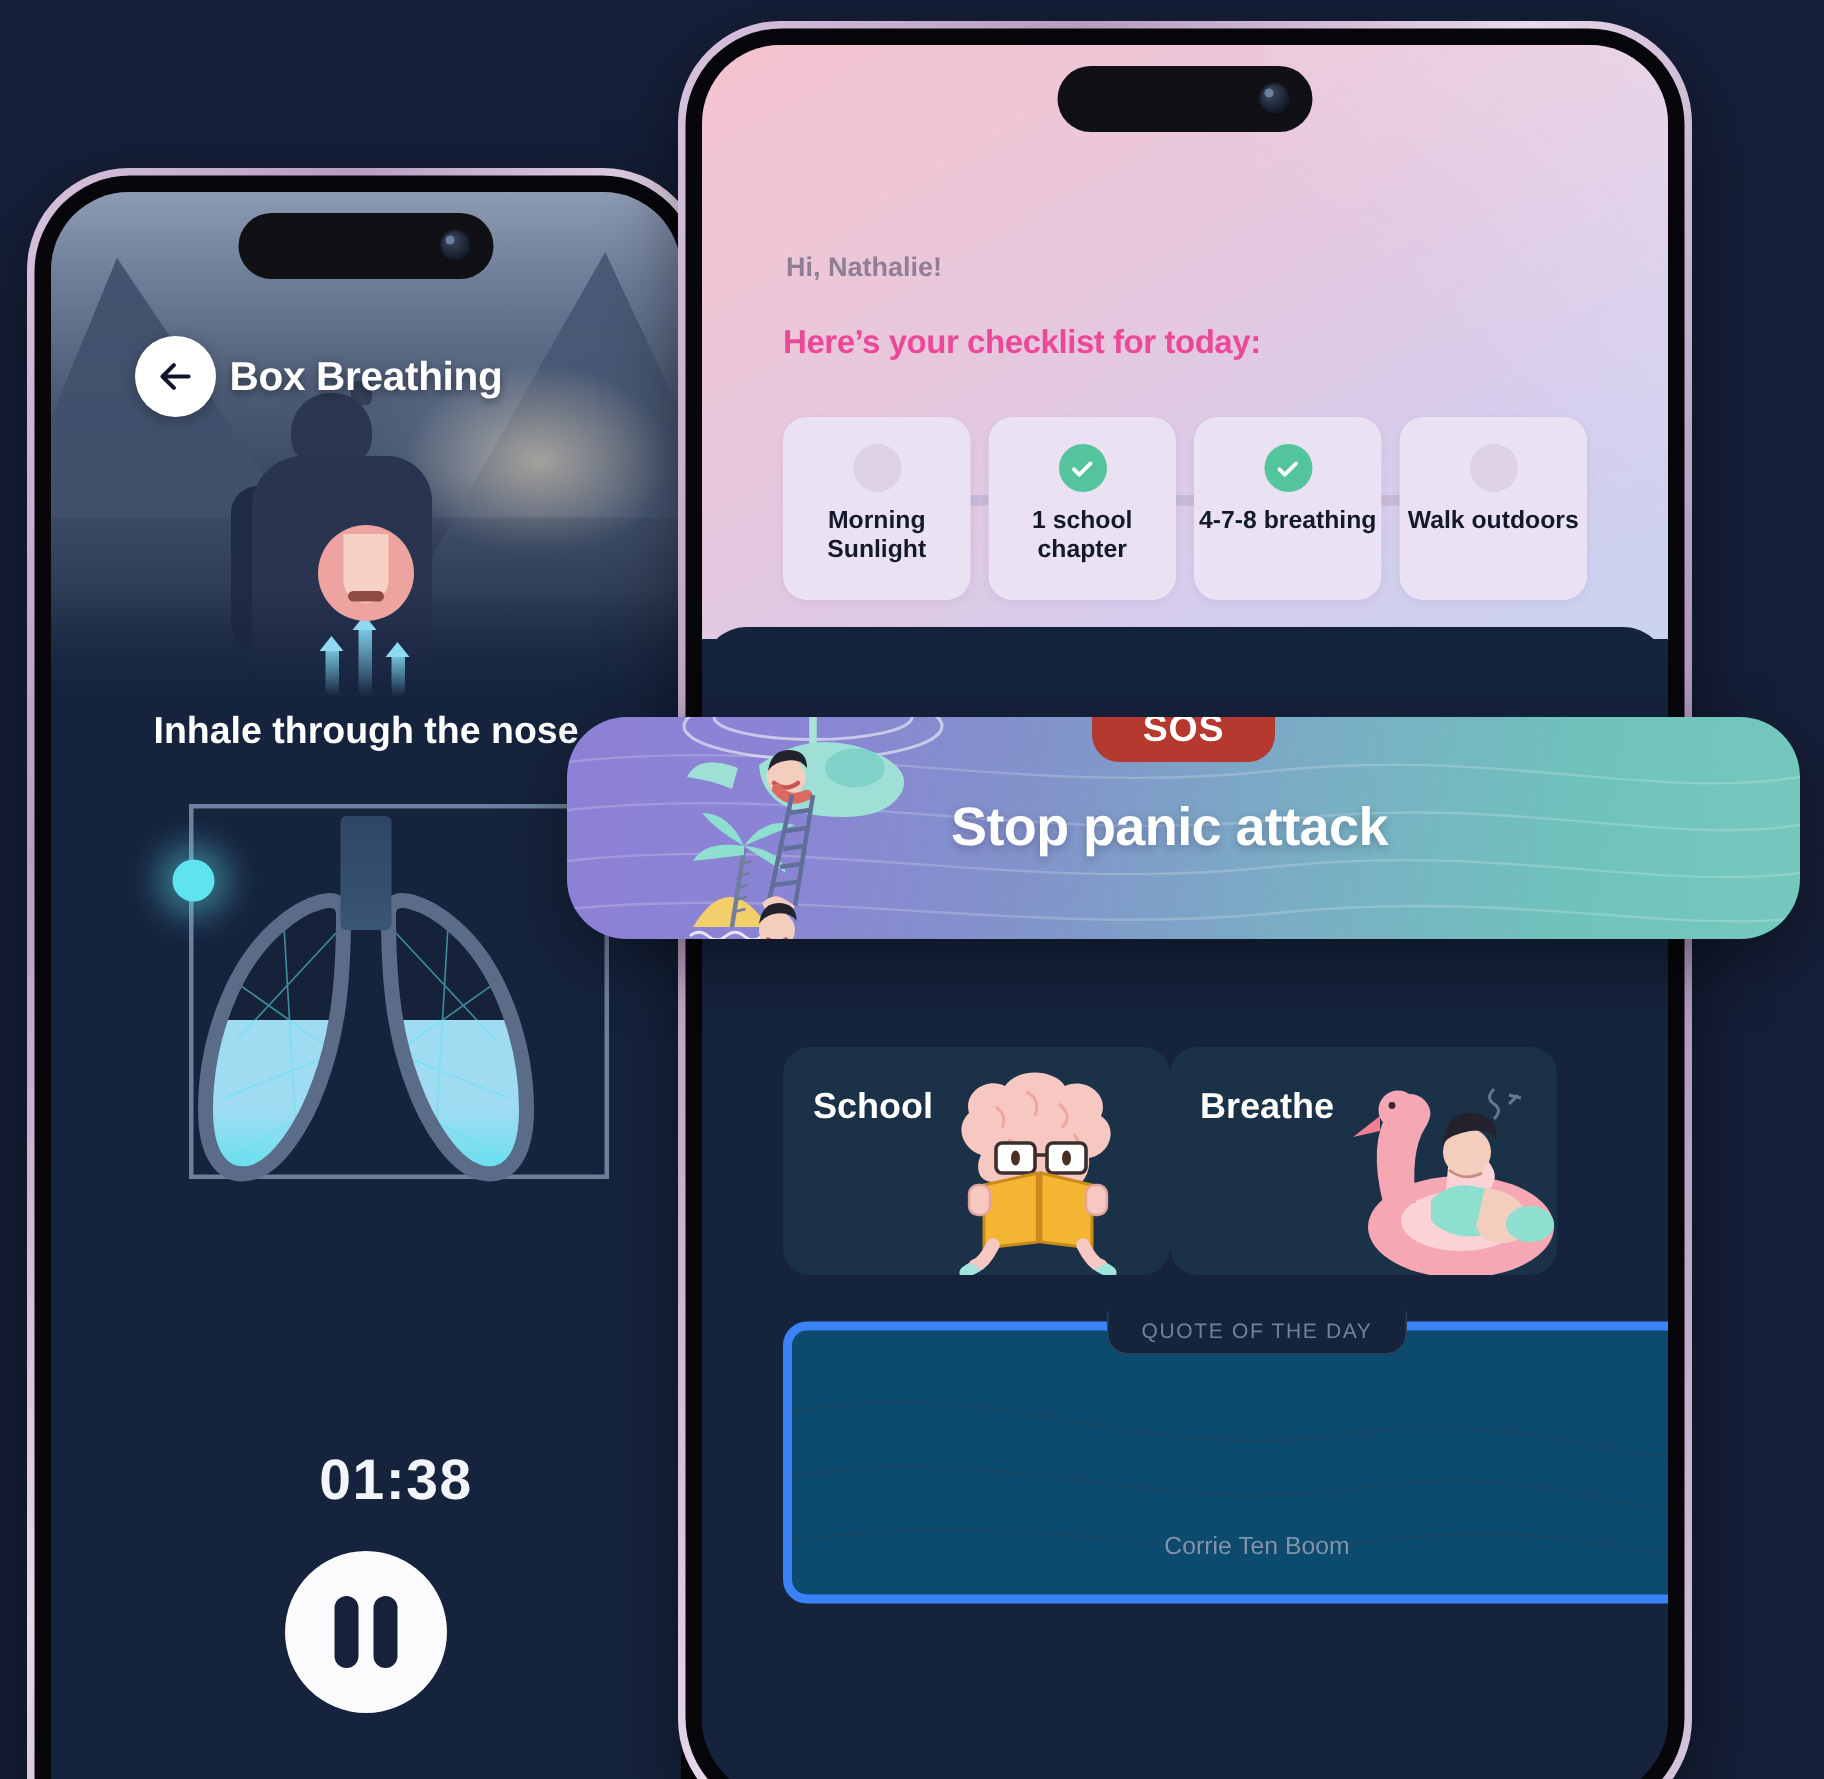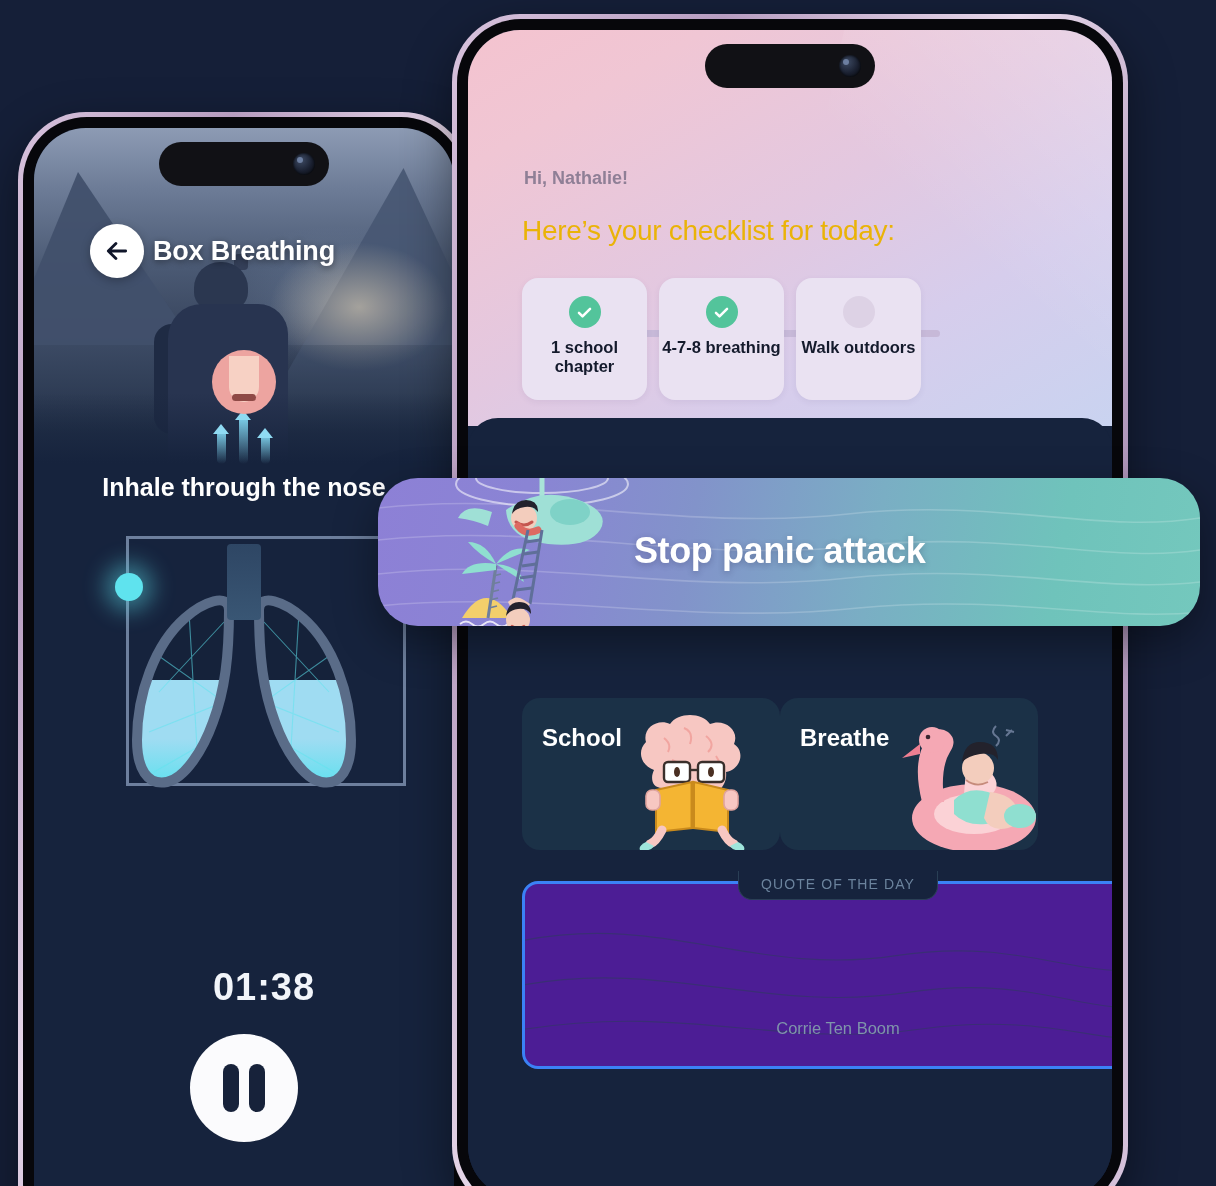--- a/index.html
+++ b/index.html
@@ -189,21 +189,21 @@
     position:absolute; right:-60px; top:-40px; width:360px; height:420px;
     background:linear-gradient(210deg, rgba(255,255,255,.28), transparent 60%);
     transform:rotate(12deg);
   }
   .greet {
     position:absolute; left:56px; top:138px;
     color:#8f7f96; font-size:18px; font-weight:700;
   }
   .check-title {
     position:absolute; left:54px; top:185px;
-    color:#eab308; font-size:28px; font-weight:400; letter-spacing:-.3px;
+    color:#ec4899; font-size:22px; font-weight:700; letter-spacing:-.3px;
   }
   .cards {
     position:absolute; left:54px; top:248px; width:600px; height:122px;
     display:flex; gap:12px;
   }
   .conn {
     position:absolute; top:52px; height:7px; background:#c7b9d8; border-radius:4px;
   }
   .ccard {
     position:relative; width:125px; height:100%;
@@ -237,21 +237,21 @@
     width:258px; height:152px; border-radius:18px; background:#1b3147;
     position:relative; overflow:hidden;
   }
   .tile .t-lbl {
     position:absolute; left:20px; top:26px;
     color:#fff; font-size:24px; font-weight:700;
   }
 
   .quote {
     position:absolute; left:54px; top:463px; width:632px; height:188px;
-    border:3px solid #3b82f6; border-radius:16px; background:#4c1d95;
+    border:6px solid #3b82f6; border-radius:16px; background:#0c4a6e;
     overflow:visible;
   }
   .quote .wave {
     position:absolute; inset:0; border-radius:16px; overflow:hidden; opacity:.5;
   }
   .q-badge {
     position:absolute; left:50%; top:-13px; transform:translateX(-50%);
     padding:5px 22px 7px; background:#16233d;
     border:1px solid #2a4056; border-top:none;
     border-radius:0 0 14px 14px;
@@ -404,20 +404,26 @@
       </div>
 
       <div class="greet">Hi, Nathalie!</div>
       <div class="check-title">Here’s your checklist for today:</div>
 
       <div class="cards">
         <div class="conn" style="left:118px; width:26px;"></div>
         <div class="conn" style="left:255px; width:26px;"></div>
         <div class="conn" style="left:392px; width:26px;"></div>
 
+        <div class="ccard">
+          <div class="mark">
+            
+          </div>
+          <div class="lbl">Morning Sunlight</div>
+        </div>
 
         <div class="ccard done">
           <div class="mark">
             <svg viewBox="0 0 24 24">
                 <path d="M5 12.5l4.5 4.5L19 7.5" fill="none" stroke="#fff" stroke-width="3.2" stroke-linecap="round" stroke-linejoin="round"></path>
               </svg>
           </div>
           <div class="lbl">1 school chapter</div>
         </div>
 
@@ -563,16 +569,17 @@
       </g>
       <g>
         <path d="M62 196 q8 -8 16 -2 l6 4 q-6 10 -18 6 Z" fill="#f3cdbd"></path>
         <circle cx="72" cy="214" r="12" fill="#f3cdbd"></circle>
         <path d="M60 210 q2 -14 13 -14 q12 0 12 12 q-4 -6 -13 -5 q-8 1 -12 7 Z" fill="#23222c"></path>
         <path d="M66 220 q6 4 12 0" stroke="#c4564f" stroke-width="2.4" fill="none" stroke-linecap="round"></path>
         <path d="M58 226 q14 -8 28 0 l8 34 q-22 10 -42 0 Z" fill="#4e8c7e"></path>
       </g>
     </svg>
 
+    <div class="sos-badge">SOS</div>
     <div class="sos-title">Stop panic attack</div>
   </div>
 
 </div>
 
 </body></html>

